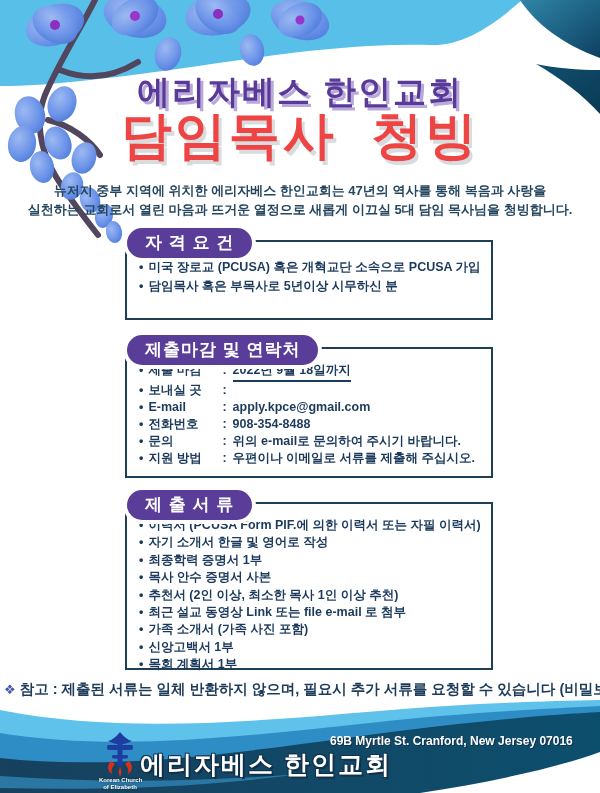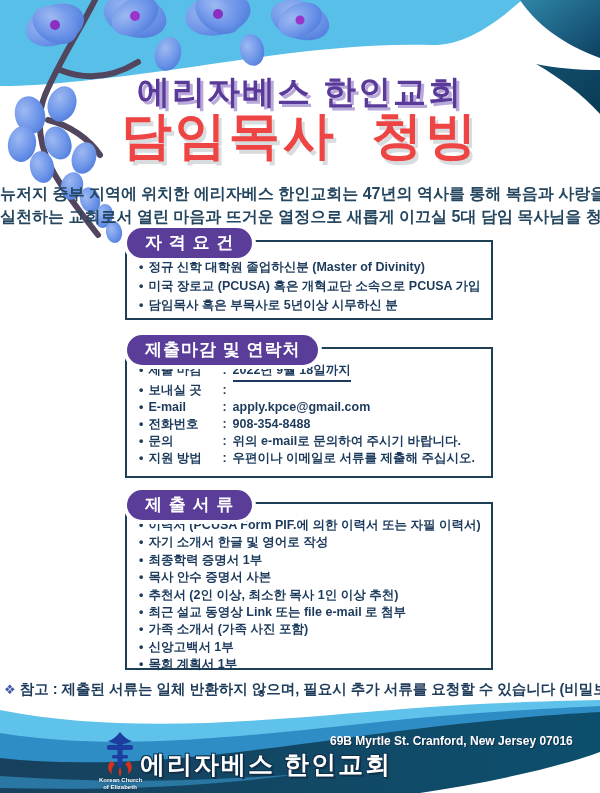--- a/index.html
+++ b/index.html
@@ -15,21 +15,21 @@
     font-size:33px;font-weight:900;letter-spacing:2px;color:#5a3a99;
     text-shadow:3px 3px 0 #b9a9da;white-space:pre;z-index:3;
   }
   .title2{
     position:absolute;top:102px;left:0;width:100%;text-align:center;
     font-size:51px;font-weight:900;letter-spacing:3px;color:#ef4444;
     text-shadow:3px 4px 0 #d8dcde;white-space:pre;z-index:3;
   }
   .intro{
     position:absolute;top:182px;left:0;width:100%;text-align:center;
-    font-size:16px;font-weight:bold;color:#25465f;line-height:1.45;
+    font-size:13px;font-weight:bold;color:#25465f;line-height:1.45;
     z-index:3;
   }
   .intro div{white-space:nowrap;}
   .section{
     position:absolute;left:125px;width:368px;box-sizing:border-box;
     border:2px solid #1d4056;background:#ffffff;z-index:2;
   }
   .sec1{top:240px;height:80px;padding:16px 10px 6px 12px;}
   .sec2{top:347px;height:131px;padding:13px 10px 6px 12px;}
   .sec3{top:502px;height:168px;padding:13px 10px 6px 12px;}
@@ -153,21 +153,20 @@
   <div class="title2">담임목사  청빙</div>
 
   <div class="intro">
     <div>뉴저지 중부 지역에 위치한 에리자베스 한인교회는 47년의 역사를 통해 복음과 사랑을</div>
     <div>실천하는 교회로서 열린 마음과 뜨거운 열정으로 새롭게 이끄실 5대 담임 목사님을 청빙합니다.</div>
   </div>
 
   <section class="section sec1">
     <div class="badge">자 격 요 건</div>
     <ul class="blist">
-      <li><span class="dot">•</span><span>정규 신학 대학원 졸업하신분 (Master of Divinity)</span></li>
       <li><span class="dot">•</span><span>미국 장로교 (PCUSA) 혹은 개혁교단 소속으로 PCUSA 가입이 가능하신 분</span></li>
       <li><span class="dot">•</span><span>담임목사 혹은 부목사로 5년이상 시무하신 분</span></li>
     </ul>
   </section>
 
   <section class="section sec2">
     <div class="badge">제출마감 및 연락처</div>
     <div class="crow">
       <span class="dot">•</span>
       <span class="lbl">제출 마감</span>

